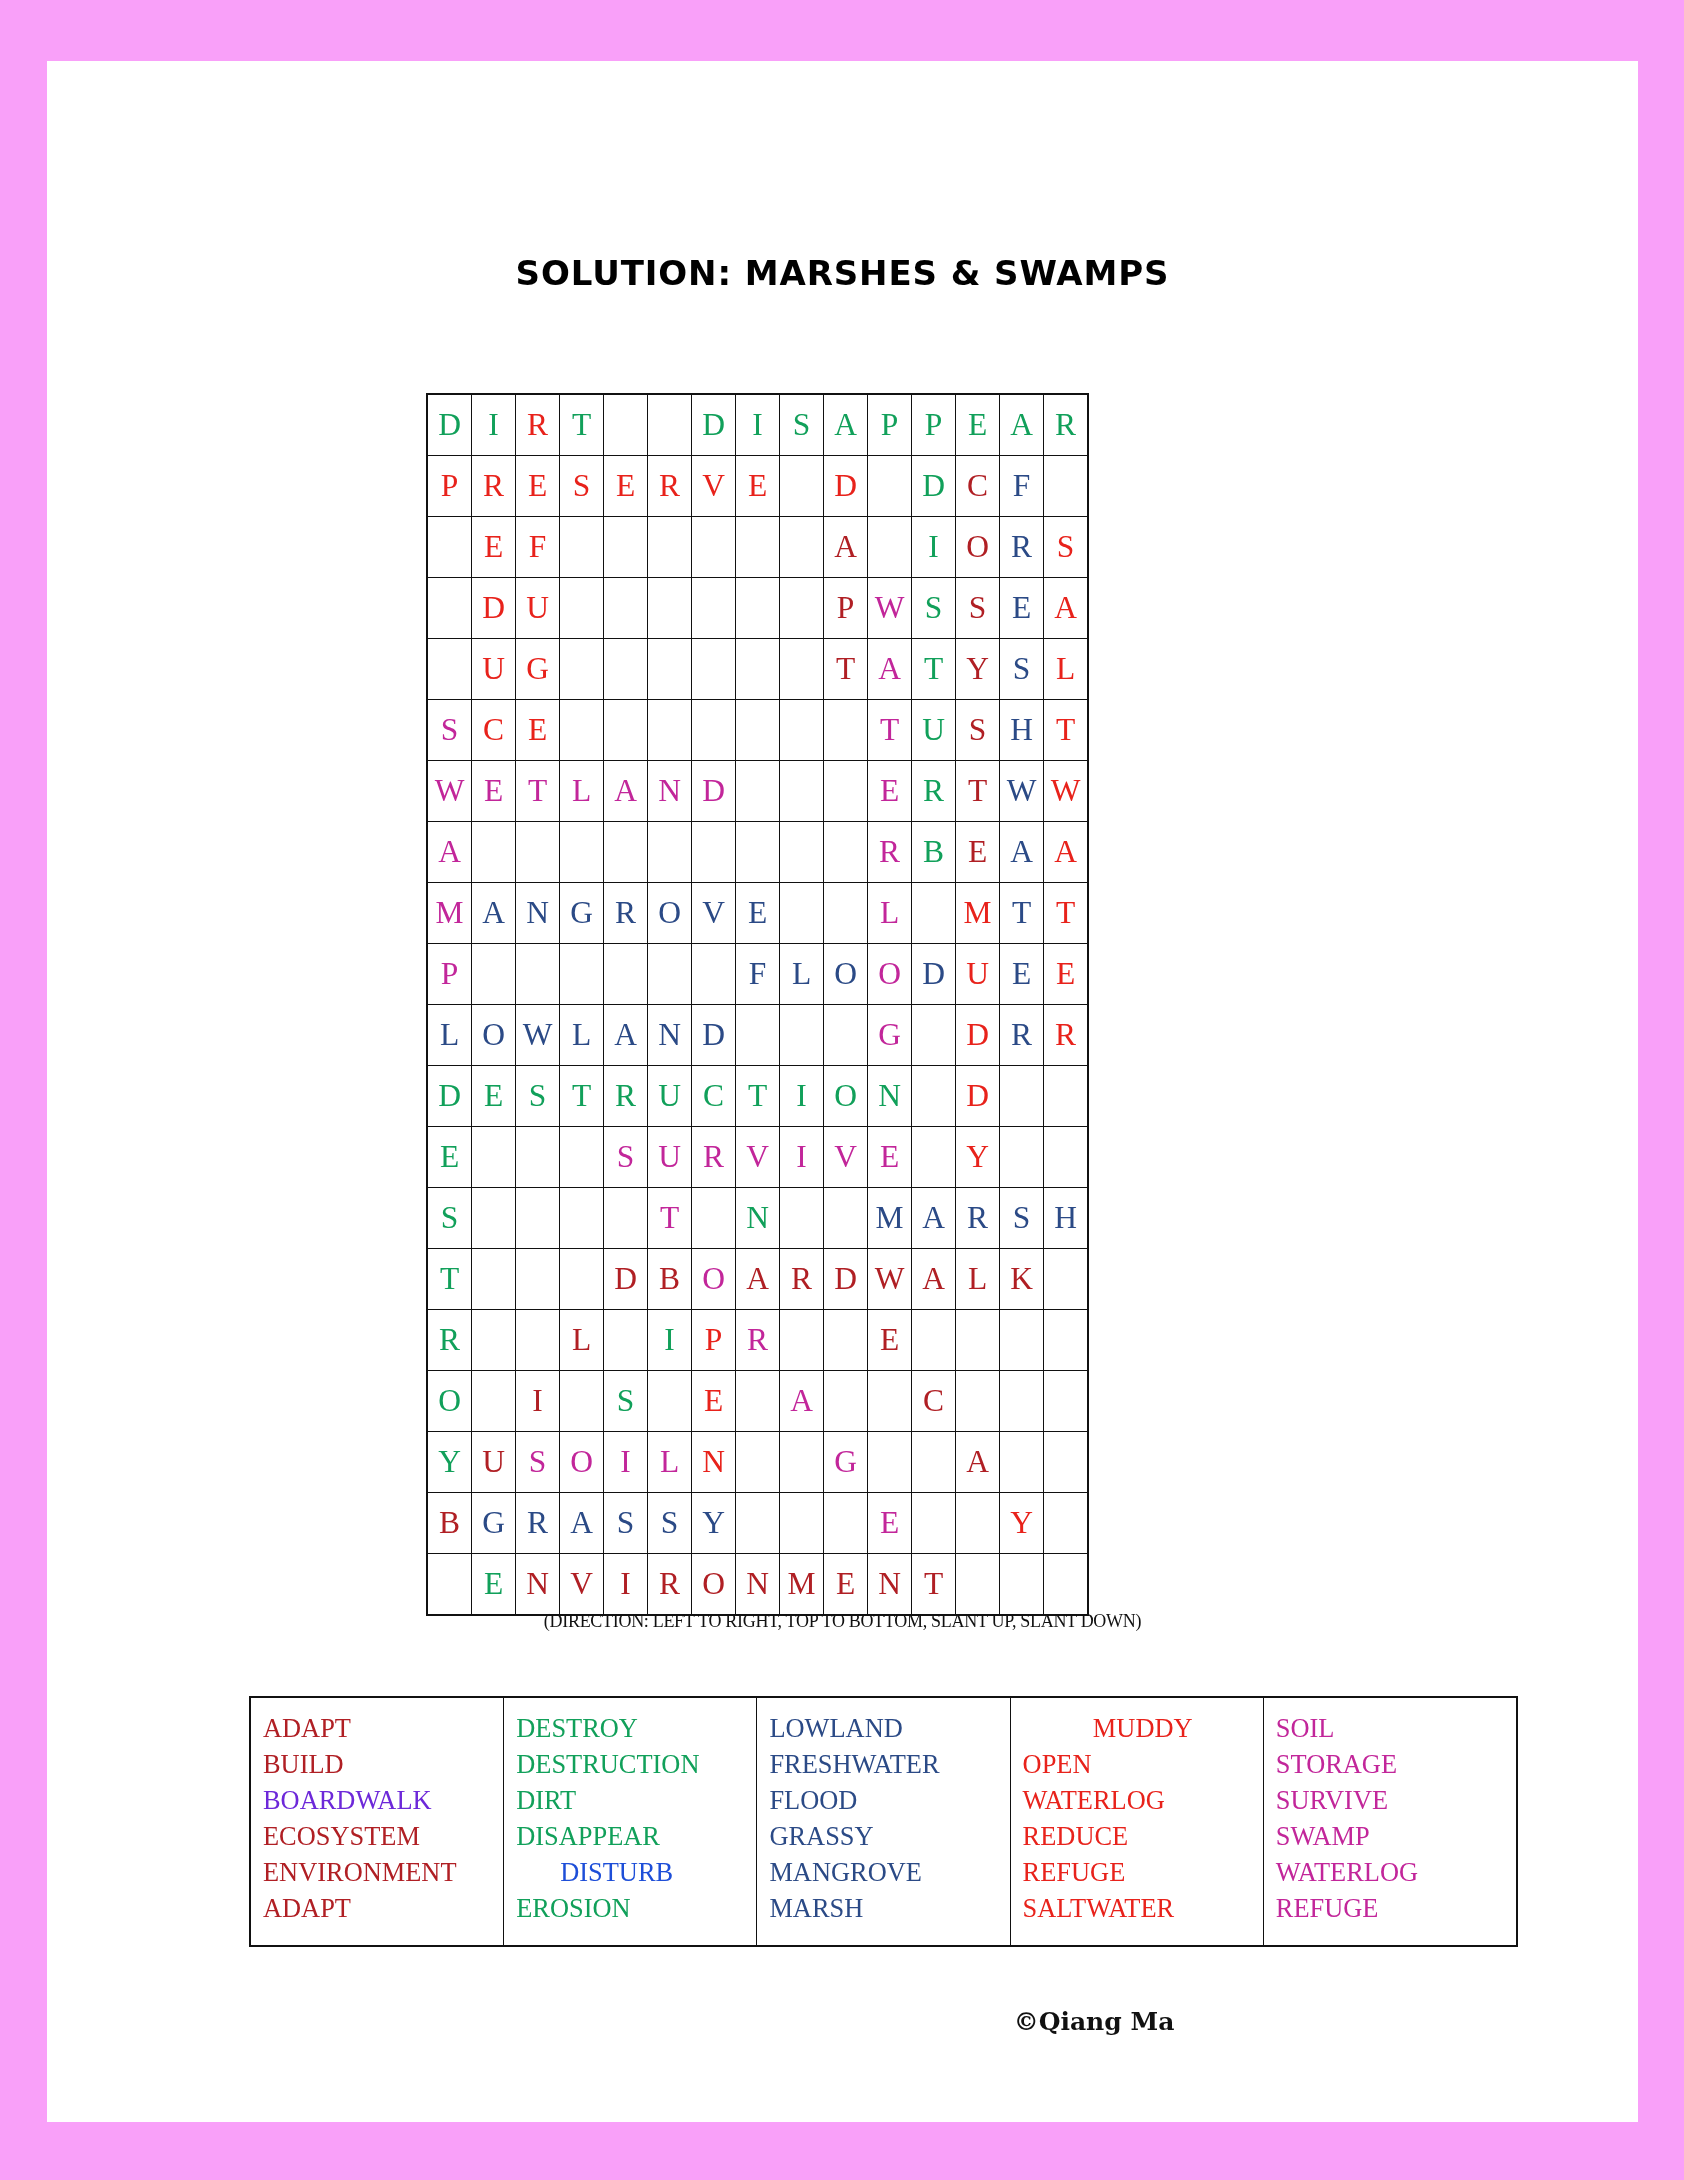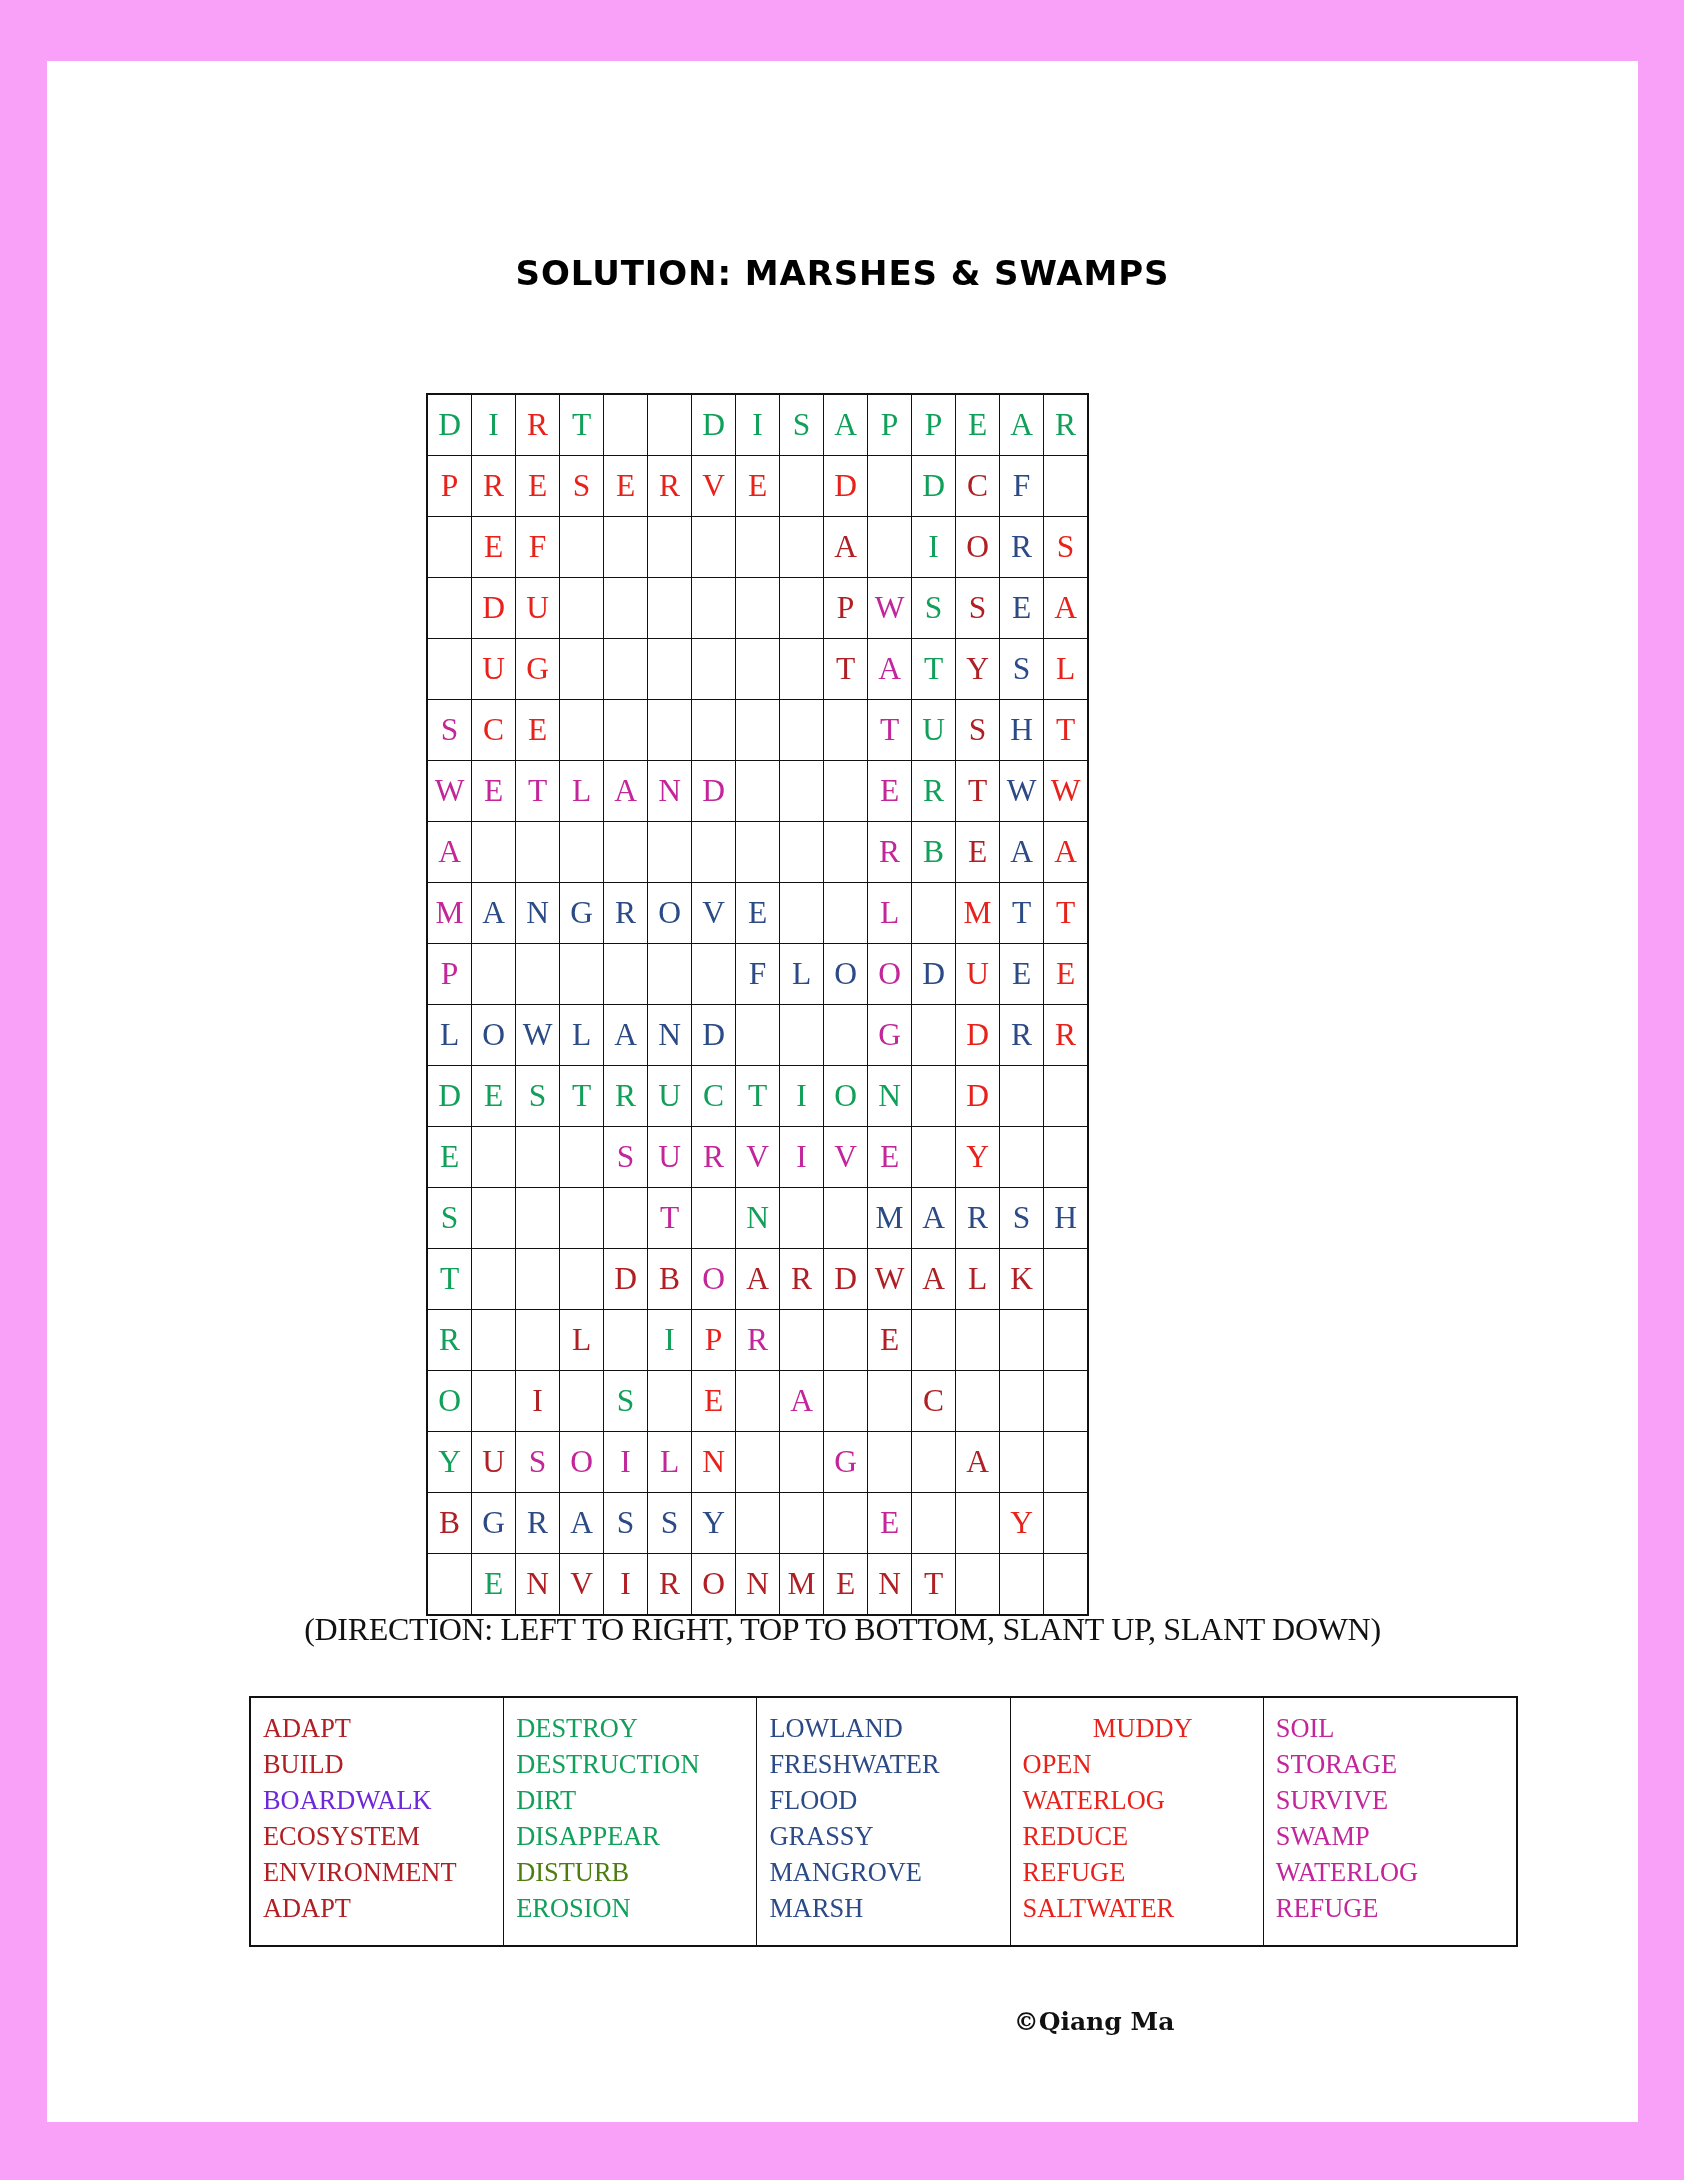--- a/index.html
+++ b/index.html
@@ -38,21 +38,21 @@
     text-align:center;
     vertical-align:middle;
     font-family:"Liberation Serif", serif;
     font-size:31.5px;
     line-height:60px;
     padding:0;
   }
   #direction{
     position:absolute;left:0;top:1550px;width:100%;
     text-align:center;
-    font-size:32px;
+    font-size:18px;
     color:#111111;
     letter-spacing:-0.3px;
   }
   #wordbank{
     position:absolute;
     left:202px;top:1635px;
     width:1269px;
     border:2.6px solid #111111;
     display:flex;
     box-sizing:border-box;
@@ -445,21 +445,21 @@
         <div class="bankword" style="color: #6d28d9;">BOARDWALK</div>
         <div class="bankword" style="color: rgb(176, 31, 36);">ECOSYSTEM</div>
         <div class="bankword" style="color: rgb(176, 31, 36);">ENVIRONMENT</div>
         <div class="bankword" style="color: rgb(176, 31, 36);">ADAPT</div>
       </div>
       <div class="bankcol">
         <div class="bankword" style="color: rgb(17, 160, 90);">DESTROY</div>
         <div class="bankword" style="color: rgb(17, 160, 90);">DESTRUCTION</div>
         <div class="bankword" style="color: rgb(17, 160, 90);">DIRT</div>
         <div class="bankword" style="color: rgb(17, 160, 90);">DISAPPEAR</div>
-        <div class="bankword" style="color: #4d7c0f;">DISTURB</div>
+        <div class="bankword" style="color: #1d4ed8; margin-left: 44px;">DISTURB</div>
         <div class="bankword" style="color: rgb(17, 160, 90);">EROSION</div>
       </div>
       <div class="bankcol">
         <div class="bankword" style="color: rgb(43, 74, 134);">LOWLAND</div>
         <div class="bankword" style="color: rgb(43, 74, 134);">FRESHWATER</div>
         <div class="bankword" style="color: rgb(43, 74, 134);">FLOOD</div>
         <div class="bankword" style="color: rgb(43, 74, 134);">GRASSY</div>
         <div class="bankword" style="color: rgb(43, 74, 134);">MANGROVE</div>
         <div class="bankword" style="color: rgb(43, 74, 134);">MARSH</div>
       </div>

